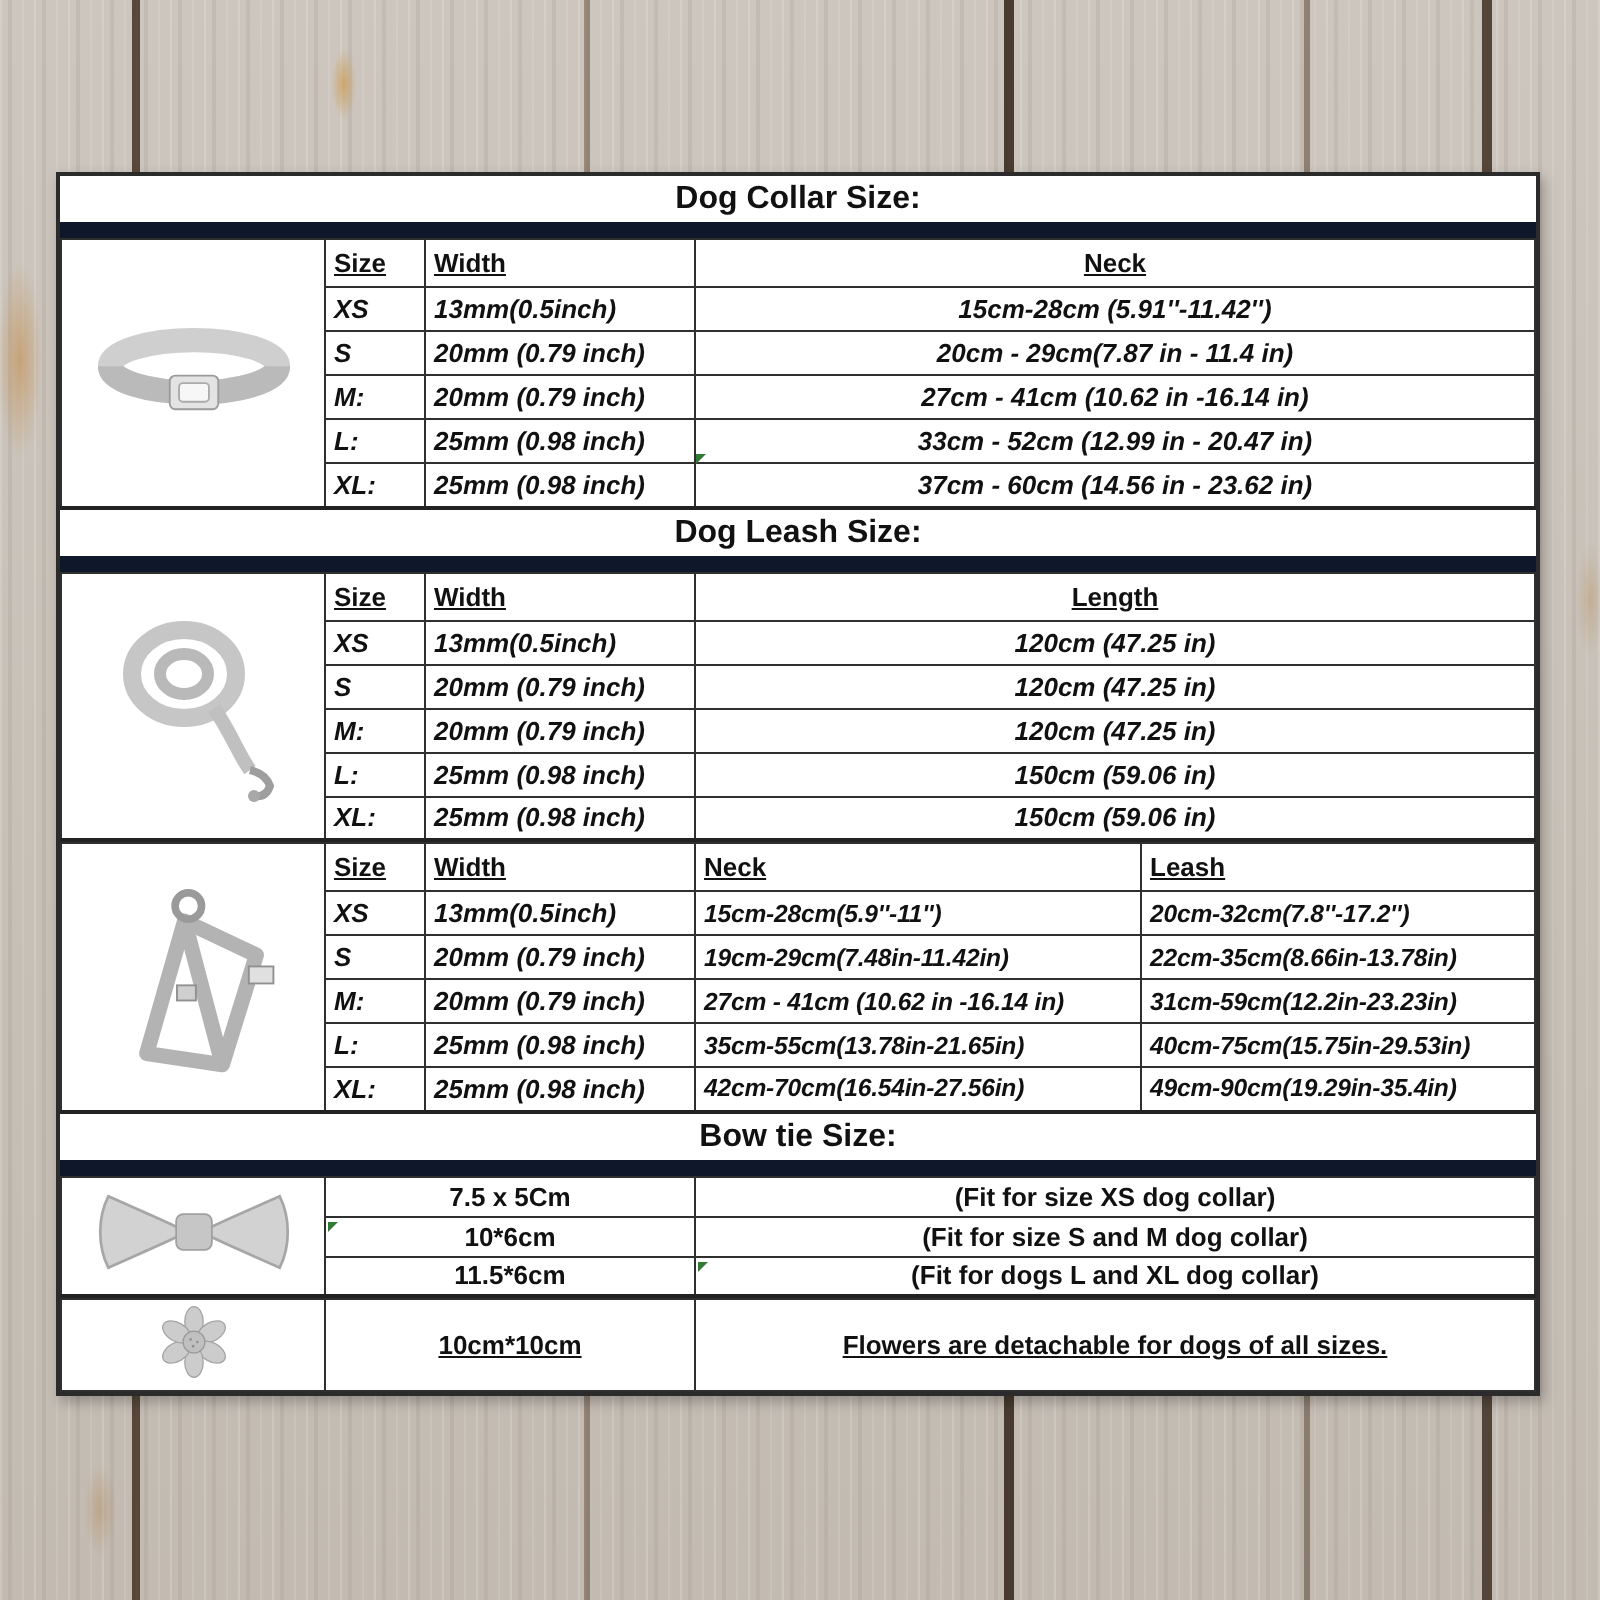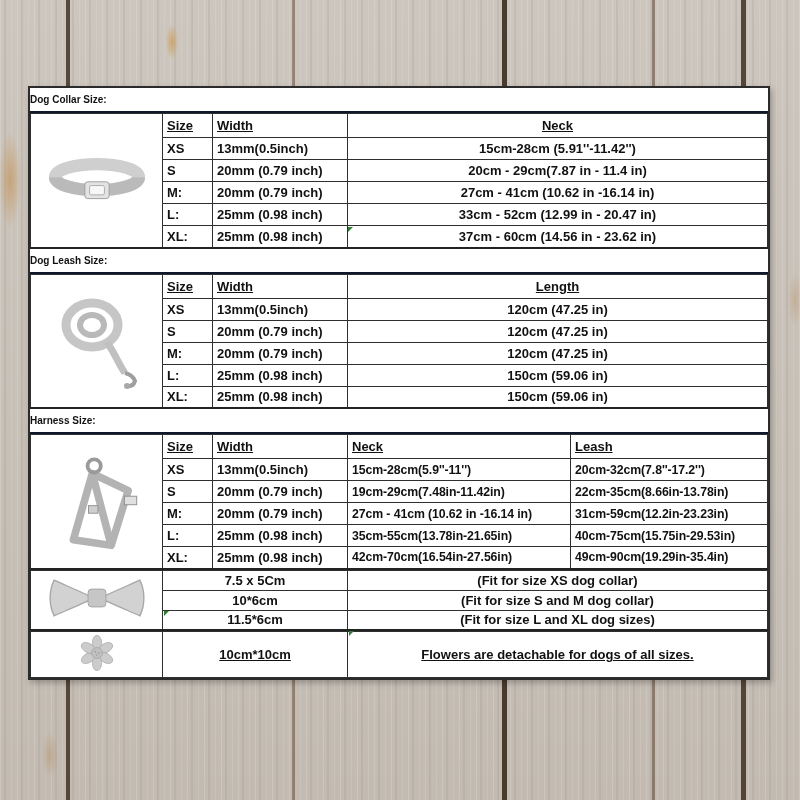--- a/index.html
+++ b/index.html
@@ -30,34 +30,34 @@
       linear-gradient(180deg,#cdc6be 0%,#c7c0b7 55%,#c3bbb2 100%);
   }
   
   .card{
     position:absolute;left:28px;top:86px;width:738px;
     background:#ffffff;border:2px solid #2b2b2b;
     box-shadow:2px 3px 6px rgba(0,0,0,.25);
     color:#111;font-weight:700;
   }
   .sec-title{
-    height:23px;line-height:23px;
-    font-size:10px;border-bottom:2px solid #0f172a;
+    height:23px;line-height:23px;text-align:center;
+    font-size:16px;border-bottom:8px solid #0f172a;
   }
   table{
     border-collapse:collapse;width:738px;table-layout:fixed;
     border-bottom:2px solid #222;
   }
   table.last{border-bottom:none;text-decoration:underline;}
   th,td{
     border:1px solid #2f2f2f;font-size:13px;font-weight:700;
     padding:0 4px;overflow:hidden;white-space:nowrap;vertical-align:middle;
   }
   th{text-align:left;}
-  tr.hdr{height:24px;text-decoration:underline;} tr.r{height:22px;} tr.bt{height:20px;margin-top:27px;} tr.fl{height:42px;}
+  tr.hdr{height:24px;text-decoration:underline;} tr.r{height:22px;font-style:italic;} tr.bt{height:20px;margin-top:27px;} tr.fl{height:42px;}
   .center{text-align:center;}
   .imgcell{text-align:center;vertical-align:middle;padding:0;}
   .tight{font-size:12.3px;letter-spacing:-0.1px;margin-left:37px;}
   .c-img{width:132px;} .c-size{width:50px;} .c-width{width:135px;}
   .c-neck{width:223px;} .c-bsize{width:185px;}
   .gmark{
     position:absolute;width:0;height:0;
     border-top:5px solid #2e7d32;border-right:5px solid transparent;
   }
 </style>
@@ -162,21 +162,20 @@
           <td class="center">150cm (59.06 in)</td>
         </tr>
     <tr class="r">
           <td>XL:</td>
           <td>25mm (0.98 inch)</td>
           <td class="center">150cm (59.06 in)</td>
         </tr>
   </tbody>
     </table>
 
-  <div class="sec-title">Harness  Size:</div>
   <table>
     <colgroup>
         <col class="c-img">
         <col class="c-size">
         <col class="c-width">
         <col class="c-neck">
         <col>
       </colgroup>
     <tbody>
         <tr class="hdr">
@@ -222,20 +221,21 @@
         </tr>
     <tr class="r">
           <td>XL:</td>
           <td>25mm (0.98 inch)</td>
           <td class="tight">42cm-70cm(16.54in-27.56in)</td>
           <td class="tight">49cm-90cm(19.29in-35.4in)</td>
         </tr>
   </tbody>
     </table>
 
+  <div class="sec-title">Bow tie Size:</div>
   <table>
     <colgroup>
         <col class="c-img">
         <col class="c-bsize">
         <col>
       </colgroup>
     <tbody>
         <tr class="bt">
       <td class="imgcell" rowspan="3">
         <svg width="100" height="48" viewBox="0 0 112 52">
@@ -246,21 +246,21 @@
       </td>
       <td class="center">7.5 x 5Cm</td>
       <td class="center">(Fit for size XS dog collar)</td>
     </tr>
     <tr class="bt">
       <td class="center">10*6cm</td>
       <td class="center">(Fit for size S and M dog collar)</td>
     </tr>
     <tr class="bt">
       <td class="center">11.5*6cm</td>
-      <td class="center">(Fit for size L and XL dog sizes)</td>
+      <td class="center">(Fit for dogs L and XL dog collar)</td>
     </tr>
   </tbody>
     </table>
 
   <table class="last">
     <colgroup>
         <col class="c-img">
         <col class="c-bsize">
         <col>
       </colgroup>

